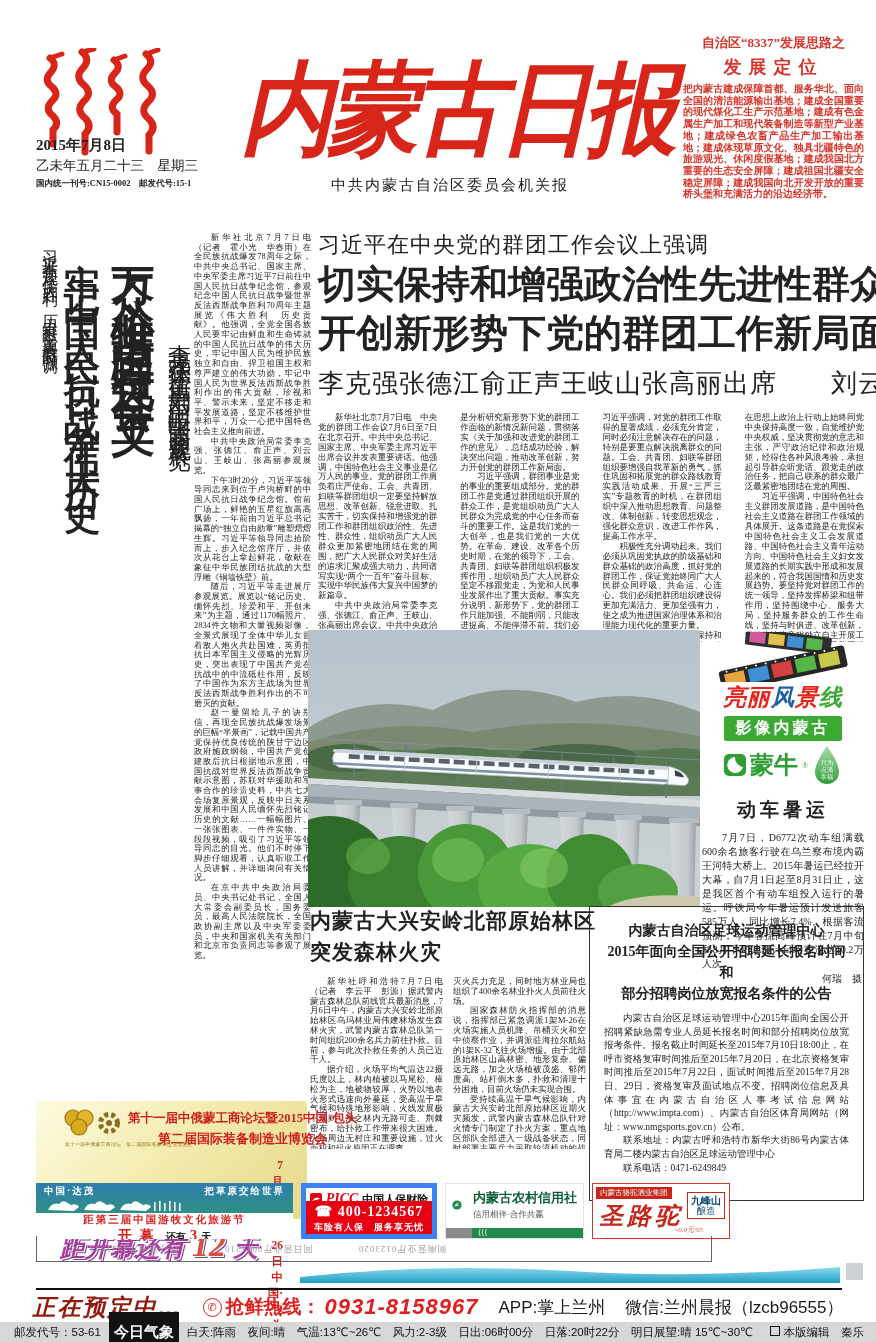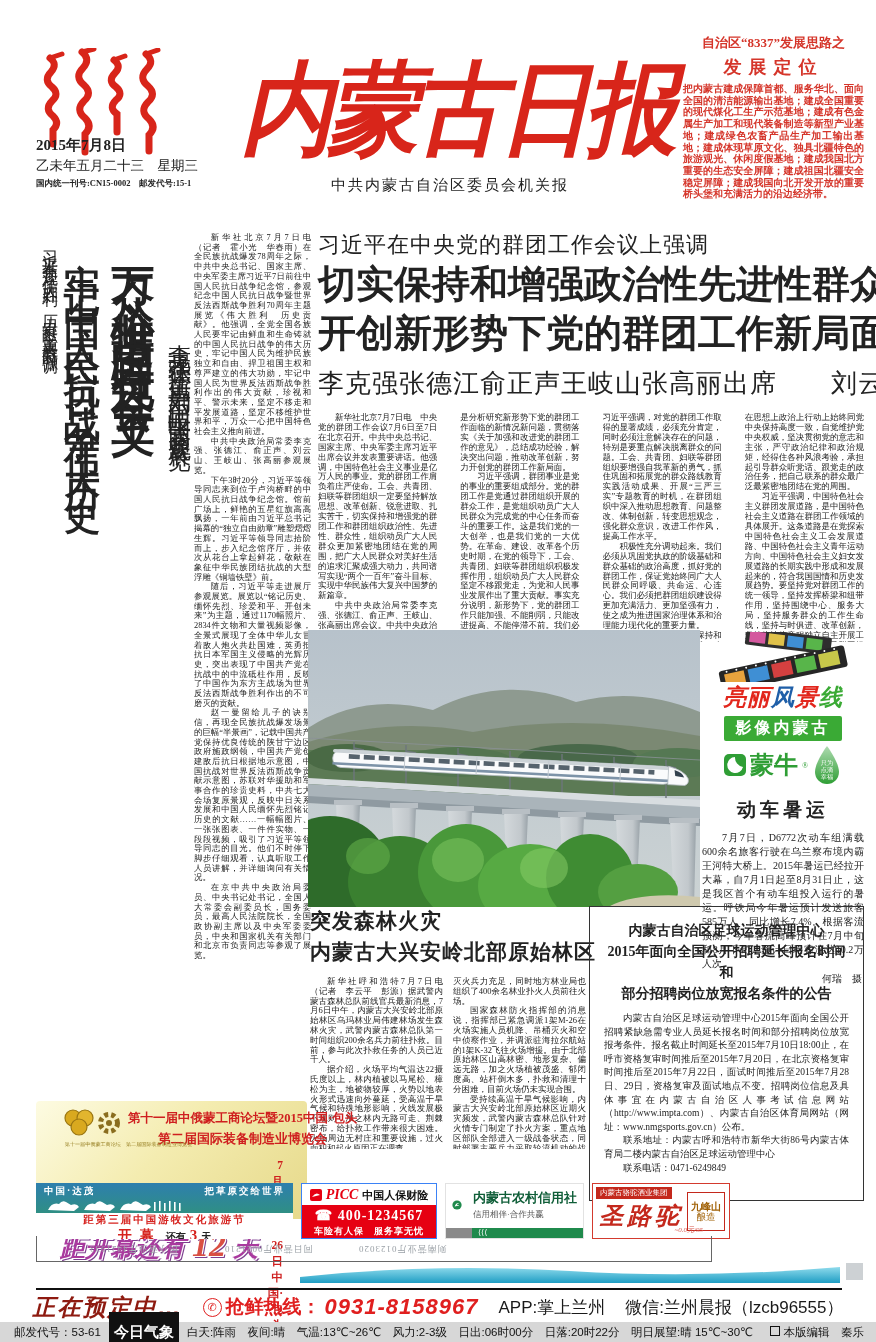--- a/index.html
+++ b/index.html
@@ -97,41 +97,41 @@
   .ad{top:1183px;height:56px;box-sizing:border-box;overflow:hidden;}
   #ad-damao{left:36px;width:257px;background:linear-gradient(180deg,#2e7fae 0%,#2f8f83 55%,#3f9e4f 100%);}
   #ad-damao .top{display:flex;justify-content:space-between;padding:2px 8px 0;color:#fff;font-weight:bold;
     font-size:9.5px;letter-spacing:2px;}
   #ad-damao .strip{position:absolute;left:0;right:0;bottom:0;height:26px;background:#fff;text-align:center;line-height:1;}
   #ad-damao .t1{color:#d6231f;font-weight:800;font-size:10.5px;letter-spacing:2px;margin-top:2px;}
   #ad-damao .t2{margin-top:1px;}
   #ad-damao .open{color:#d6231f;font-weight:800;font-size:14px;letter-spacing:8px;}
   #ad-damao .rest,#ad-damao .unit{color:#222;font-weight:bold;font-size:10px;}
   #ad-damao .days{color:#d6231f;font-weight:800;font-size:15px;}
-  #ad-picc{left:301px;width:136px;border:1px solid #3b82f6;background:#fff;}
+  #ad-picc{left:301px;width:136px;border:5px solid #3b82f6;background:#fff;}
   #ad-picc .top{height:22px;display:flex;align-items:center;justify-content:center;gap:4px;}
   #ad-picc .brand{color:#e60012;font-weight:800;font-style:italic;font-size:14px;}
   #ad-picc .name{font-weight:bold;font-size:11px;color:#111;}
   #ad-picc .bot{position:absolute;left:0;right:0;bottom:0;height:33px;background:#e60012;color:#fff;text-align:center;}
   #ad-picc .phone{font-size:14px;font-weight:800;margin-top:2px;letter-spacing:1px;}
   #ad-picc .slogan{font-size:9px;font-weight:bold;margin-top:1px;letter-spacing:1px;}
   #ad-rcu{left:445px;width:139px;border:1px solid #e2e2e2;background:#fff;}
   #ad-rcu .row{display:flex;align-items:center;gap:11px;padding:5px 6px 0;}
   #ad-rcu .name{font-size:13px;font-weight:bold;color:#0f5e38;white-space:nowrap;}
   #ad-rcu .slogan{font-size:8.5px;color:#555;margin-top:2px;}
   #ad-rcu .bar{position:absolute;left:0;right:0;bottom:0;height:10px;display:flex;}
   #ad-rcu .bar .g1{width:26px;background:#8a8a8a;}
   #ad-rcu .bar .g2{flex:1;background:#1f8a4c;color:#fff;font-size:8px;line-height:10px;padding-left:6px;}
   #ad-camel{left:592px;width:138px;border:1px solid #d33a2e;background:#fff;}
   #ad-camel .bar{position:absolute;left:3px;top:3px;background:#c4281c;color:#fff;font-size:7.5px;
     padding:1px 4px;white-space:nowrap;}
   #ad-camel .brand{position:absolute;left:6px;top:16px;font-size:24px;font-weight:800;font-style:italic;
     color:#c4281c;letter-spacing:4px;white-space:nowrap;}
-  #ad-camel .box{position:absolute;right:4px;top:8px;border:1.5px solid #c4281c;color:#a16207;
-    padding:8px 3px;text-align:center;line-height:1.1;}
+  #ad-camel .box{position:absolute;right:4px;top:8px;border:1.5px solid #c4281c;color:#0c4a6e;
+    padding:2px 3px;text-align:center;line-height:1.1;}
   #ad-camel .b1{font-size:10px;font-weight:bold;}
   #ad-camel .b2{font-size:9.5px;}
   #ad-camel .sq{position:absolute;right:26px;bottom:3px;color:#d9584e;font-size:7px;font-style:italic;}
   #ad-leather{left:738px;width:126px;border:1px solid #333;background:#fff;}
   #ad-leather .ribbon{position:absolute;left:2px;top:0;bottom:0;}
   #ad-leather .tx{margin-left:26px;padding-top:3px;line-height:1.15;}
   #ad-leather .l1{font-size:10.5px;font-weight:bold;color:#8b1a1a;}
   #ad-leather .l2{font-size:12px;font-weight:900;color:#111;}
   #ad-leather .l3{font-size:6.3px;color:#444;white-space:nowrap;transform-origin:left;transform:scale(.95);}
   #ad-leather .l4,#ad-leather .l5{font-size:6.5px;color:#7c2a1e;white-space:nowrap;}
@@ -392,22 +392,22 @@
           <text x="15" y="34" font-size="6.2" fill="#fff" text-anchor="middle">幸福</text>
         </svg>
       </div>
     </div>
     <div id="side-title">动车暑运</div>
     <div id="side-body">7月7日，D6772次动车组满载600余名旅客行驶在乌兰察布境内霸王河特大桥上。2015年暑运已经拉开大幕，自7月1日起至8月31日止，这是我区首个有动车组投入运行的暑运。呼铁局今年暑运预计发送旅客585万人，同比增长7.4%。根据客流预测，今年客流高峰预计在7月中旬和8月下旬，预计日均客流达10.2万人次。</div>
     <div id="side-credit">何瑞　摄</div>
   </div>
 
   <div class="abs" id="fire-story">
+    <div class="fire-h">内蒙古大兴安岭北部原始林区</div>
     <div class="fire-h">突发森林火灾</div>
-    <div class="fire-h">内蒙古大兴安岭北部原始林区</div>
     <div id="fire-cols">
       <div class="fcol art">
           <p>新华社呼和浩特7月7日电　（记者　李云平　彭源）据武警内蒙古森林总队前线官兵最新消息，7月6日中午，内蒙古大兴安岭北部原始林区乌玛林业局伟建林场发生森林火灾，武警内蒙古森林总队第一时间组织200余名兵力前往扑救。目前，参与此次扑救任务的人员已近千人。</p>
           <p>据介绍，火场平均气温达22摄氏度以上，林内植被以马尾松、樟松为主，地被物较厚，火势以地表火形式迅速向外蔓延，受高温干旱气候和特殊地形影响，火线发展极不规则，加之林内无路可走、荆棘密布，给扑救工作带来很大困难。火场周边无村庄和重要设施，过火面积和起火原因正在调查。</p>
         </div>
       <div class="fcol art cont">
           <p>灭火兵力充足，同时地方林业局也组织了400余名林业扑火人员前往火场。</p>
           <p>国家森林防火指挥部的消息说，指挥部已紧急调派1架M-26在火场实施人员机降、吊桶灭火和空中侦察作业，并调派驻海拉尔航站的1架K-32飞往火场增援。由于北部原始林区山高林密、地形复杂、偏远无路，加之火场植被茂盛、郁闭度高、站杆倒木多，扑救和清理十分困难，目前火场仍未实现合围。</p>
           <p>受持续高温干旱气候影响，内蒙古大兴安岭北部原始林区近期火灾频发，武警内蒙古森林总队针对火情专门制定了扑火方案，重点地区部队全部进入一级战备状态，同时部署主要兵力采取轮流机动的战术进行不间断换防，此次火灾发生后，就近机动的库都尔大队迅速投入火场，确保了火情及时得到有效控制，防止了小火酿成</p>
         </div>

